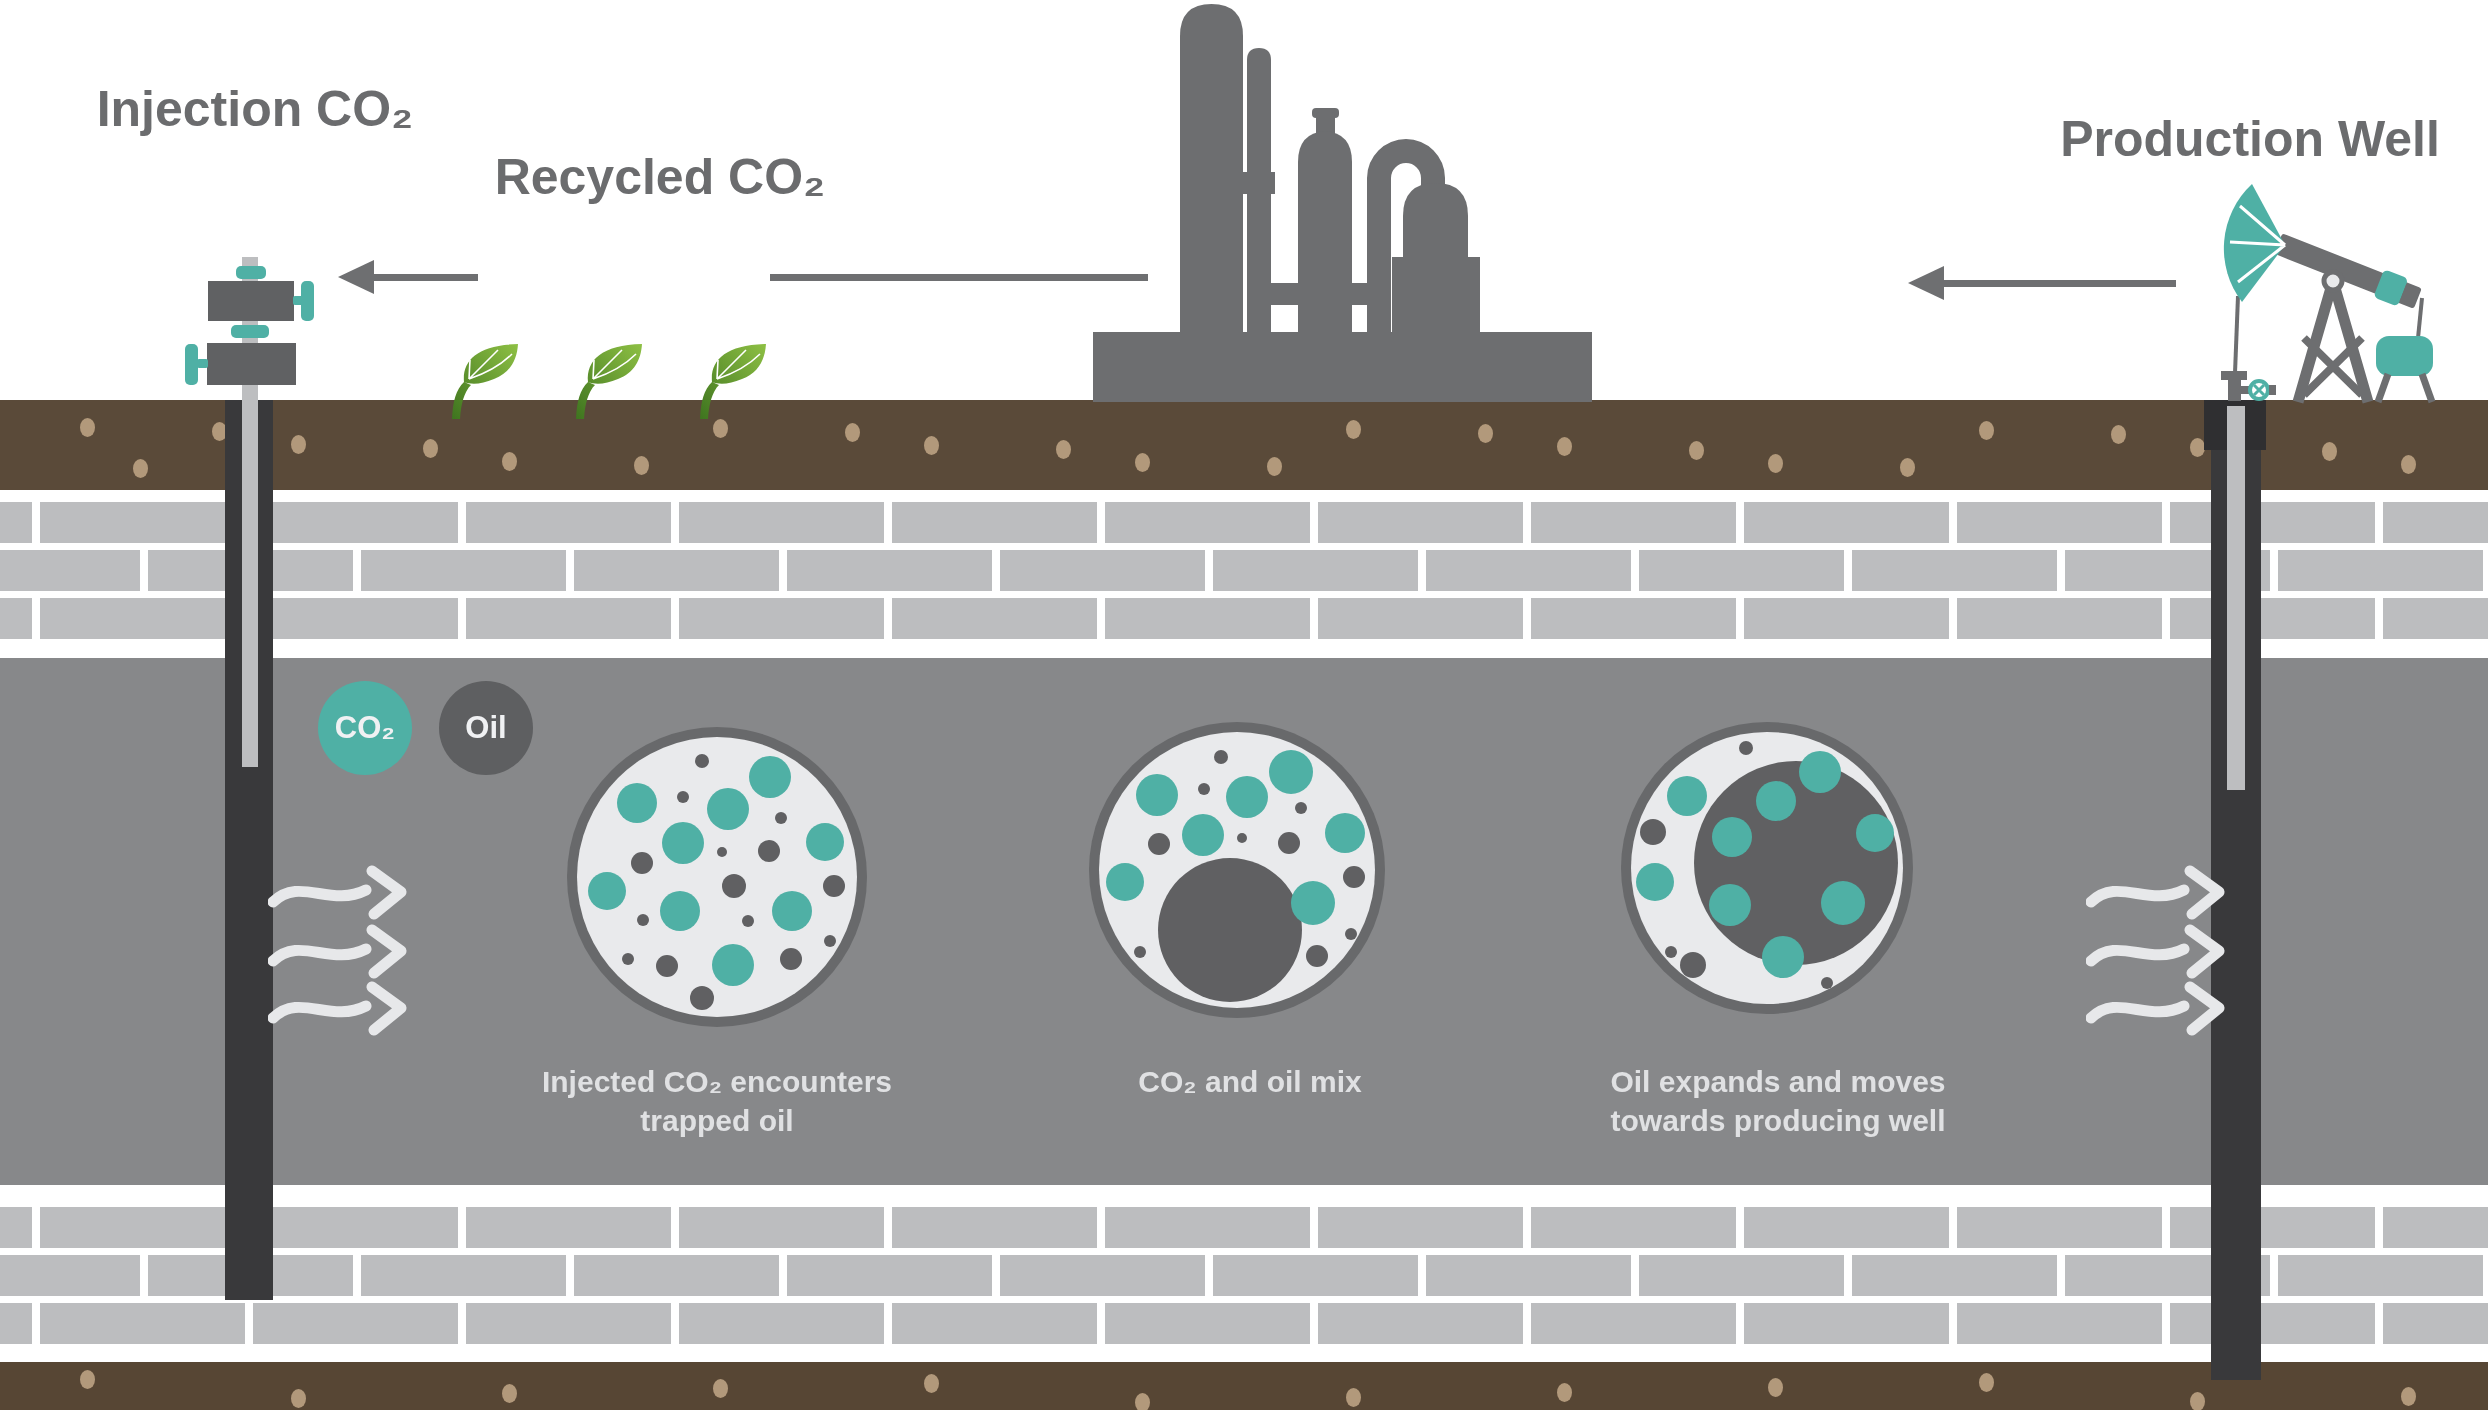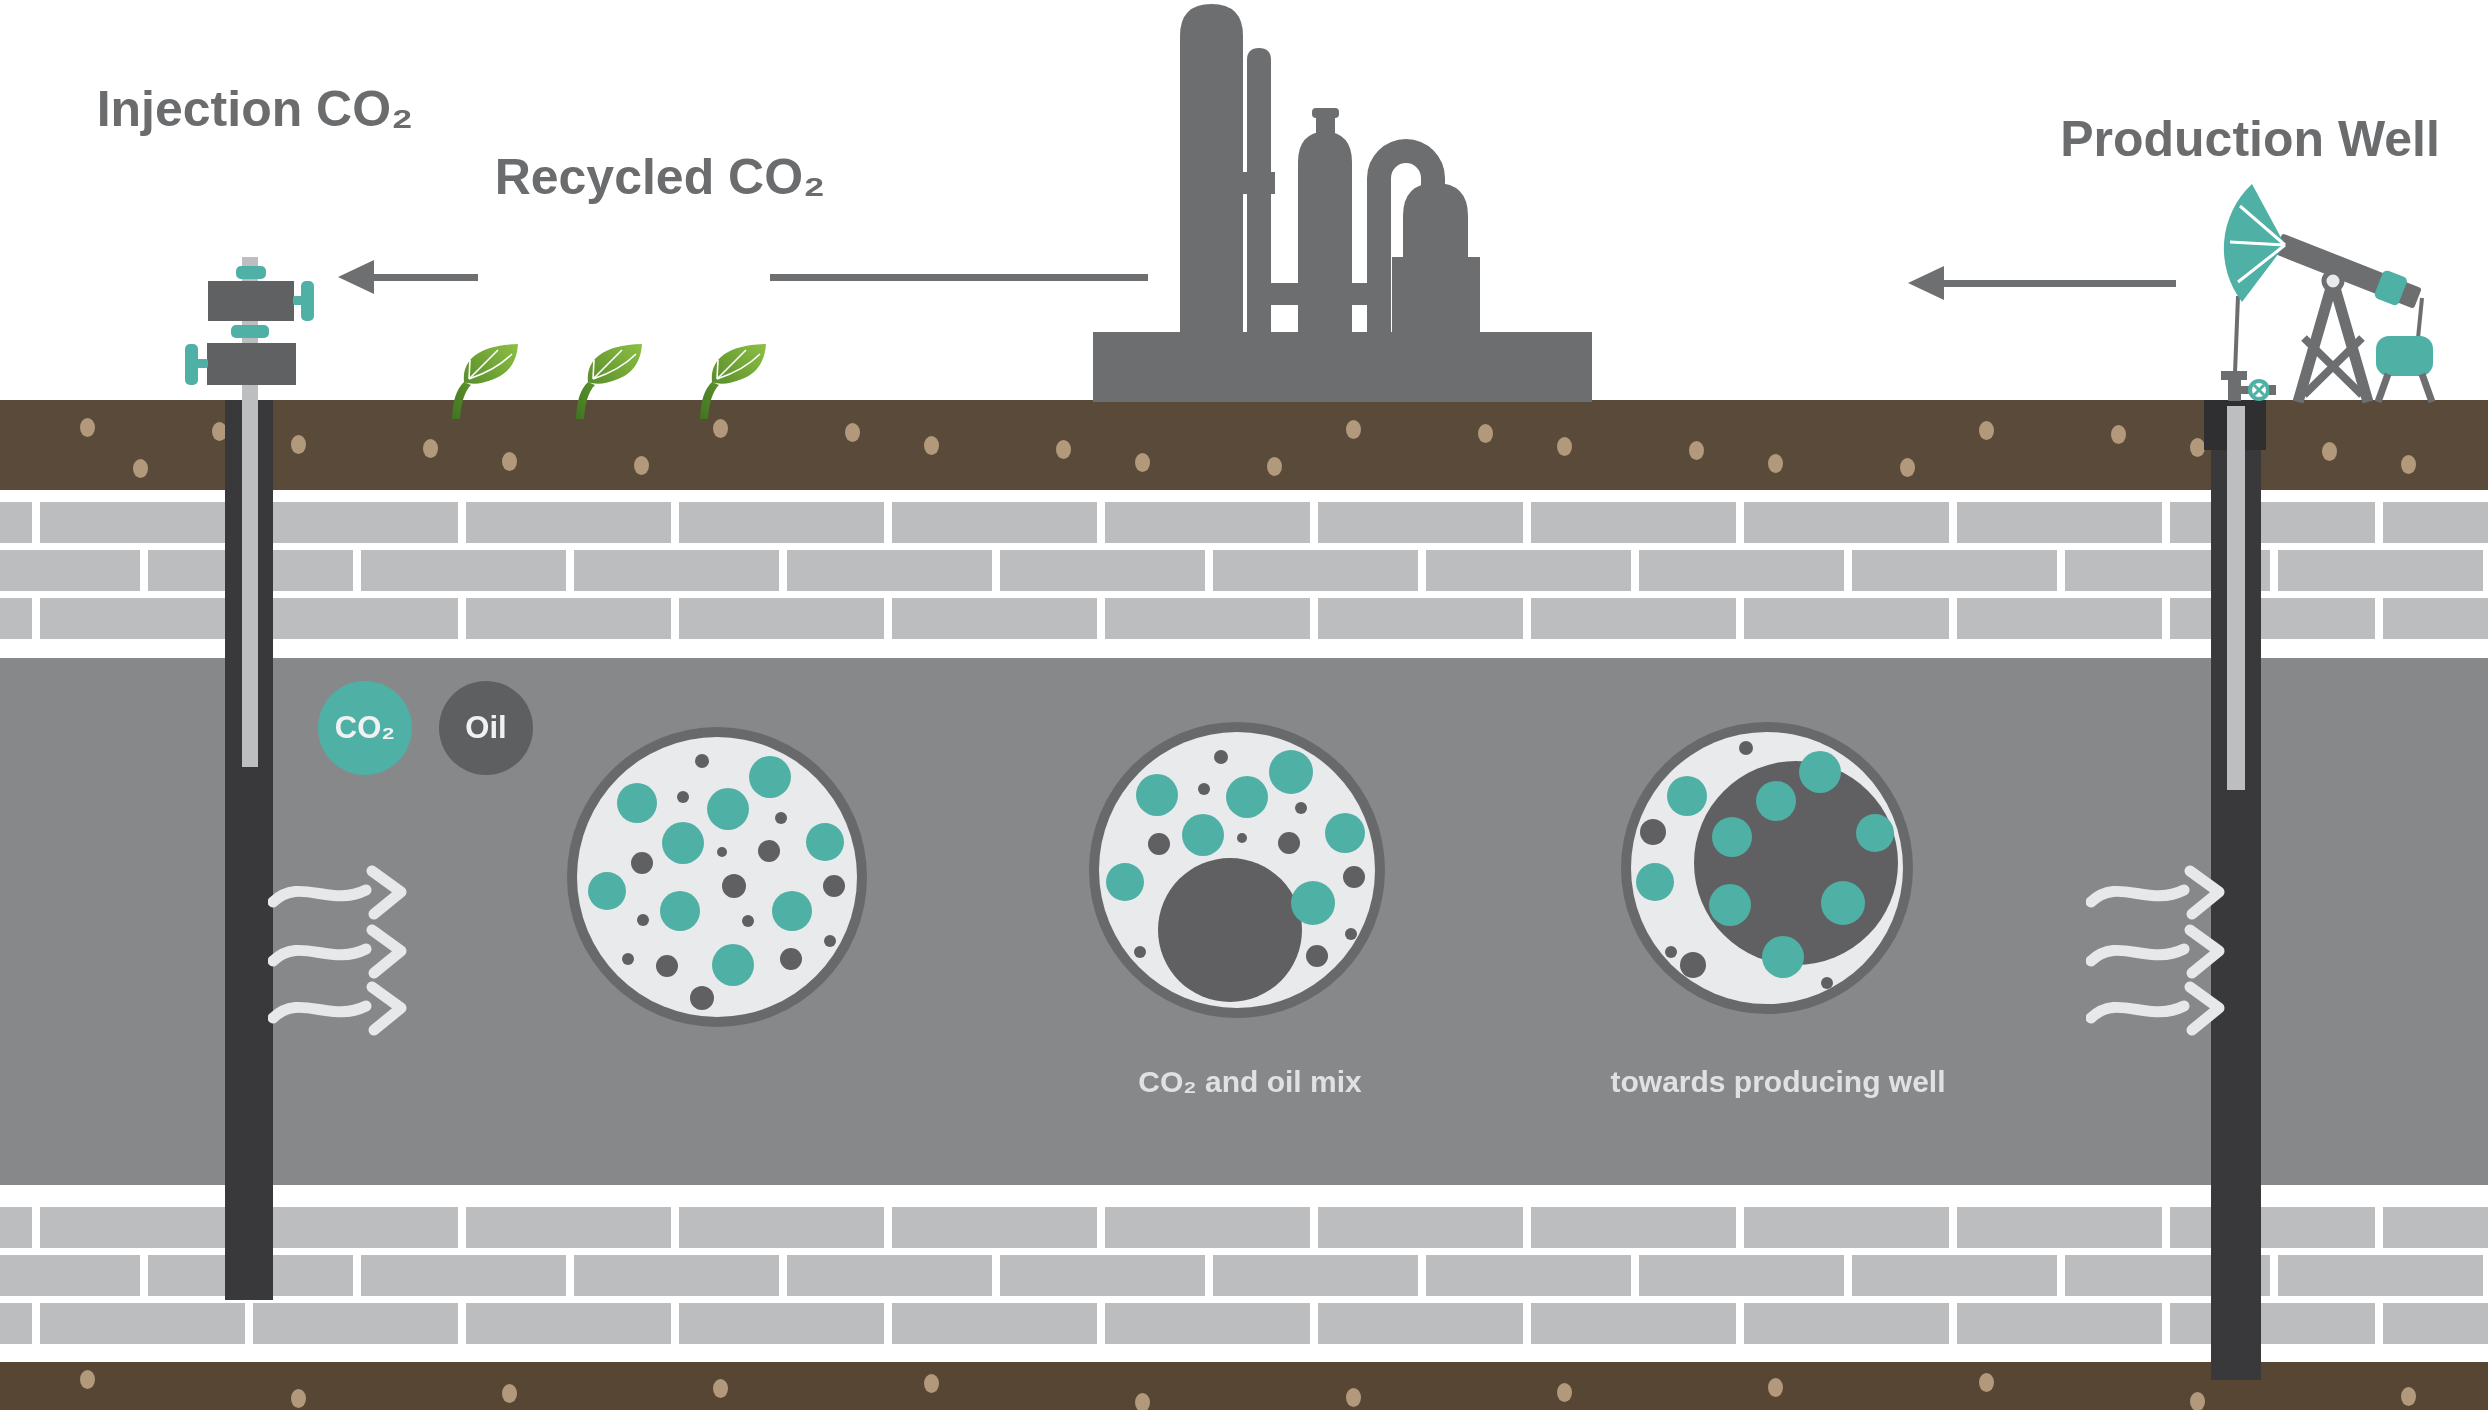--- a/index.html
+++ b/index.html
@@ -329,25 +329,30 @@
         <div class="dot" style="left: 190px; top: 149px; height: 44px; width: 44px; background: rgb(79, 176, 165);"></div>
         <div class="dot" style="left: 131px; top: 204px; height: 42px; width: 42px; background: rgb(79, 176, 165);"></div>
         <div class="dot" style="left: 108px; top: 9px; height: 14px; width: 14px; background: rgb(96, 96, 98);"></div>
         <div class="dot" style="left: 9px; top: 87px; height: 26px; width: 26px; background: rgb(96, 96, 98);"></div>
         <div class="dot" style="left: 34px; top: 214px; height: 12px; width: 12px; background: rgb(96, 96, 98);"></div>
         <div class="dot" style="left: 49px; top: 220px; height: 26px; width: 26px; background: rgb(96, 96, 98);"></div>
         <div class="dot" style="left: 190px; top: 245px; height: 12px; width: 12px; background: rgb(96, 96, 98);"></div>
       </div>
     </div>
 
+  <div class="abs caption" style="left:457px;top:1062px;width:520px;">
+    <span>Injected CO₂ encounters</span>
+    <span>trapped oil</span>
+  </div>
   <div class="abs caption" style="left:990px;top:1062px;width:520px;">
     <span>CO₂ and oil mix</span>
     <span></span>
   </div>
   <div class="abs caption" style="left:1518px;top:1062px;width:520px;">
+    <span>Oil expands and moves</span>
     <span>towards producing well</span>
   </div>
 
   <svg width="0" height="0" style="position:absolute">
       <defs>
     <g id="wavyarrow" fill="none" stroke="#e7e8ea" stroke-width="11" stroke-linecap="round" stroke-linejoin="round">
       <path d="M5,38 C32,12 62,44 98,26"></path>
       <path d="M104,7 L133,28 L106,50"></path>
     </g>
   </defs>

